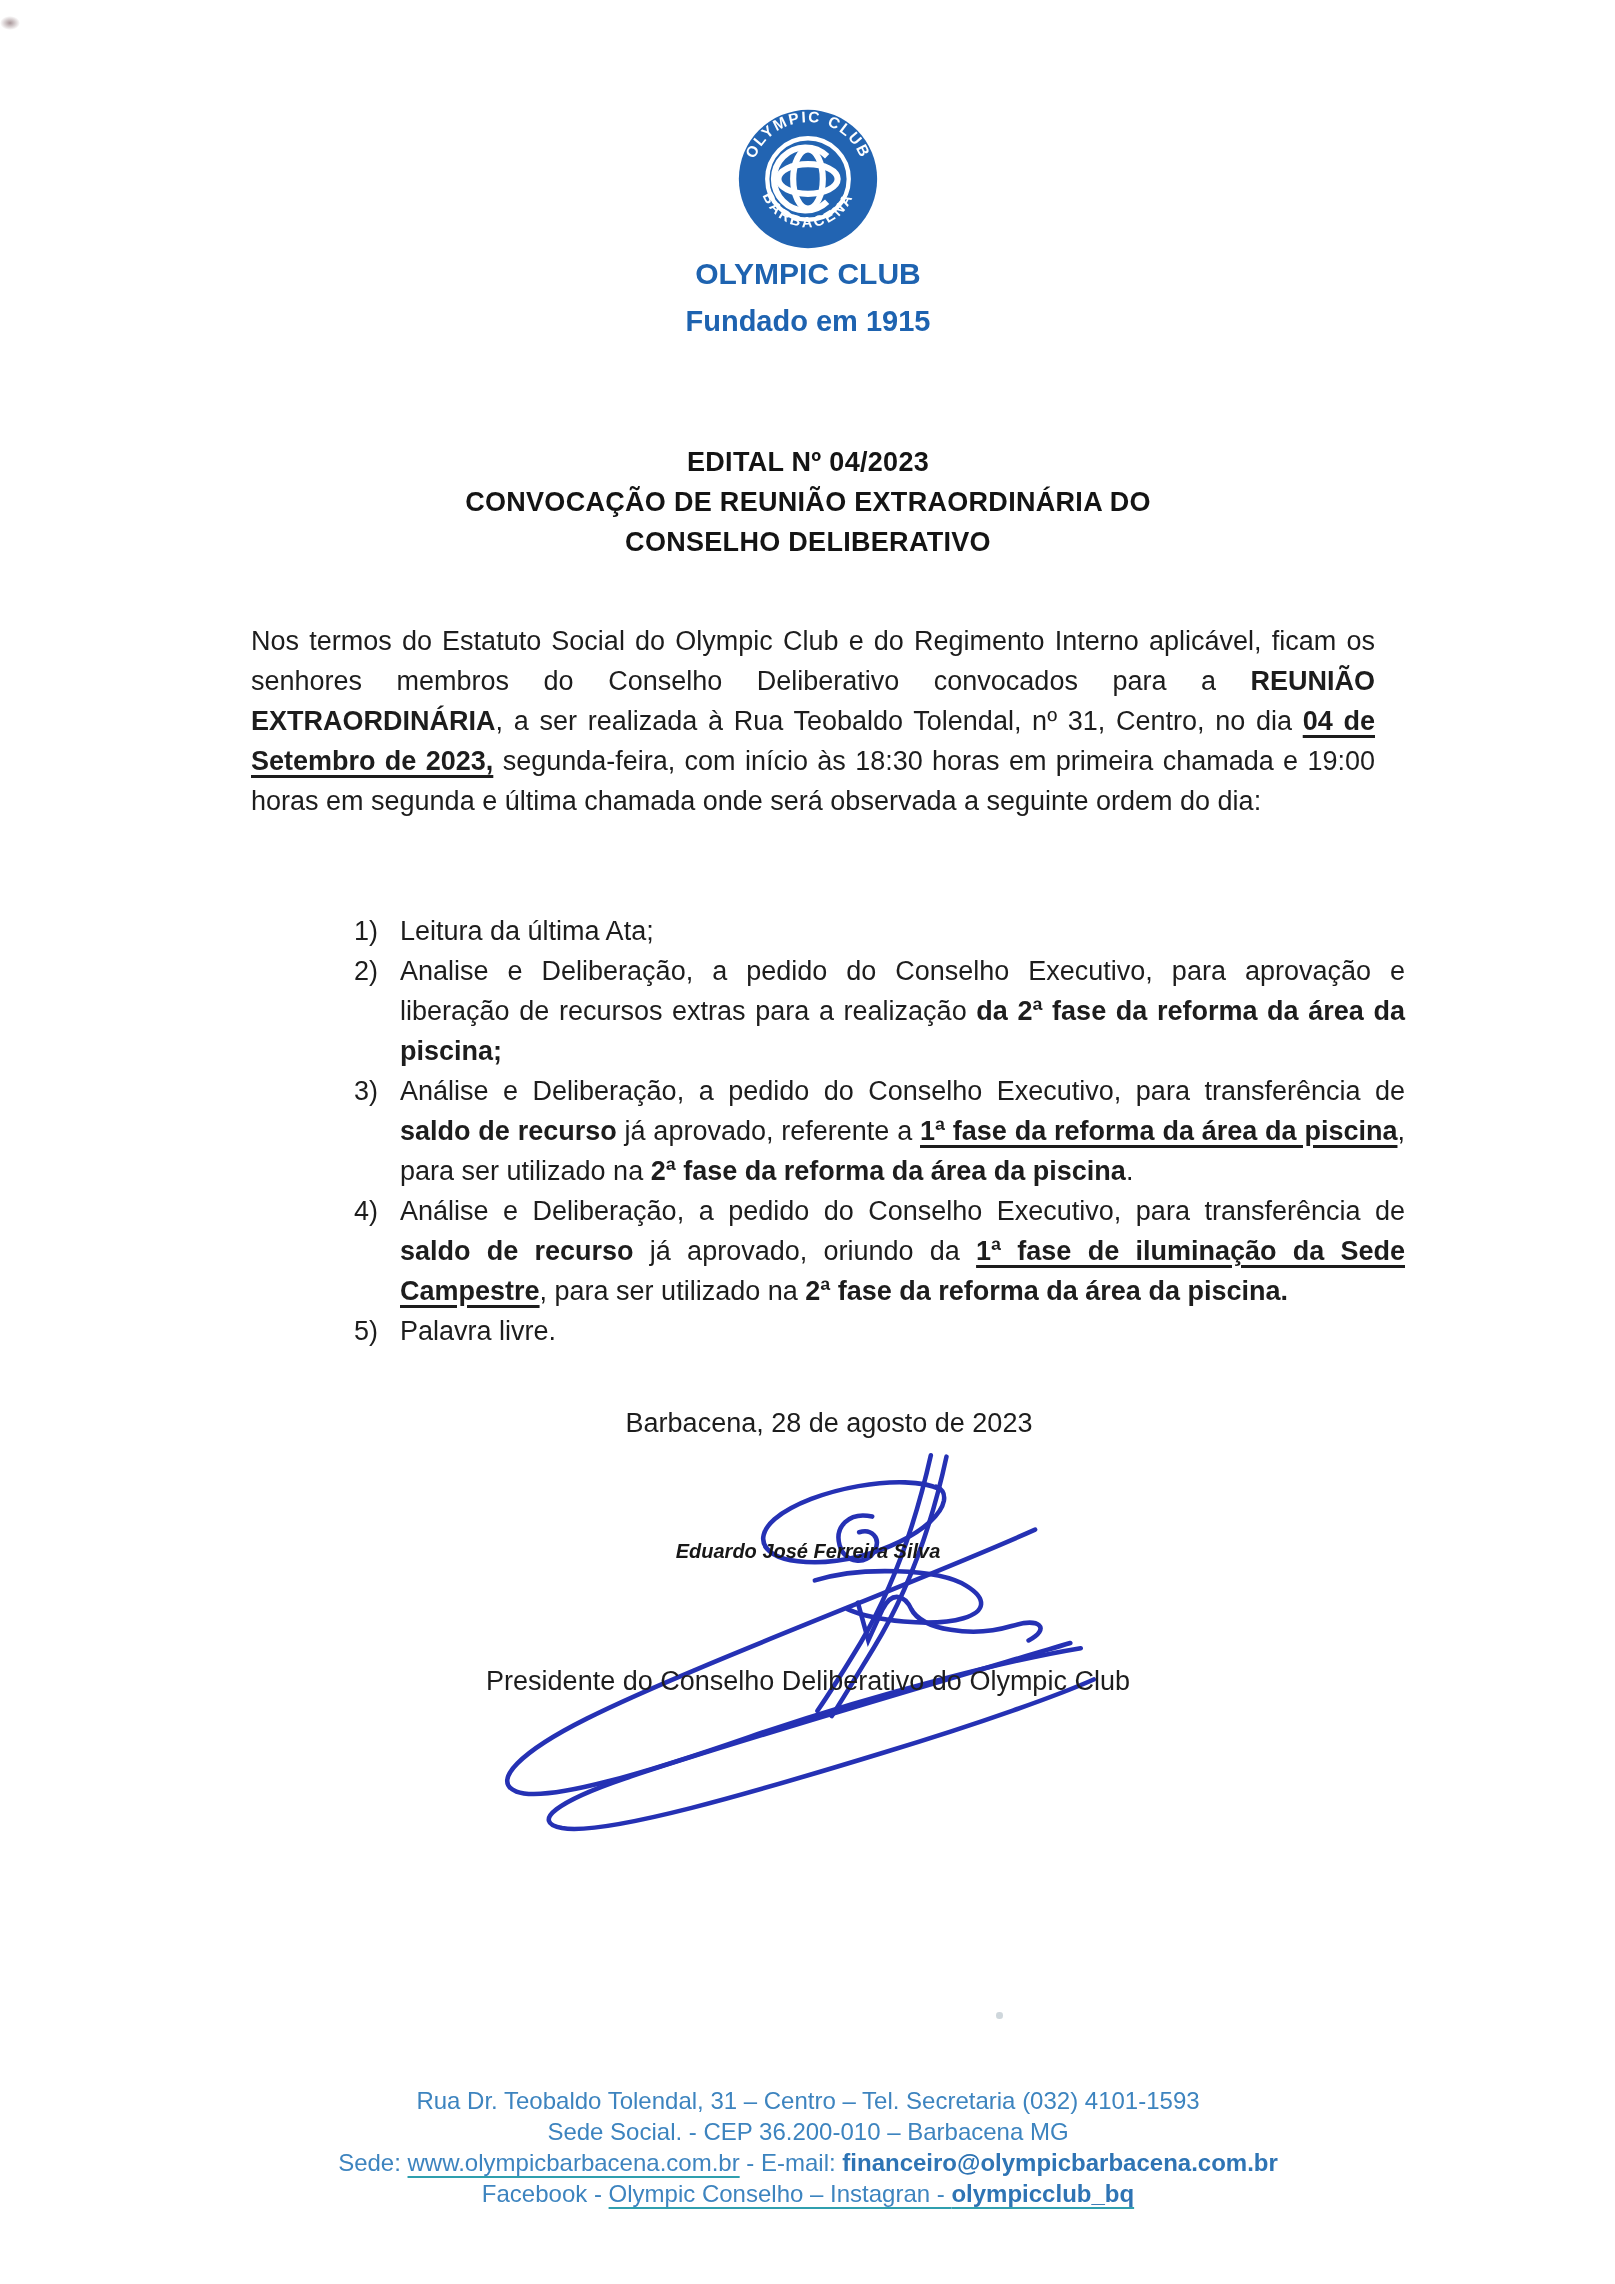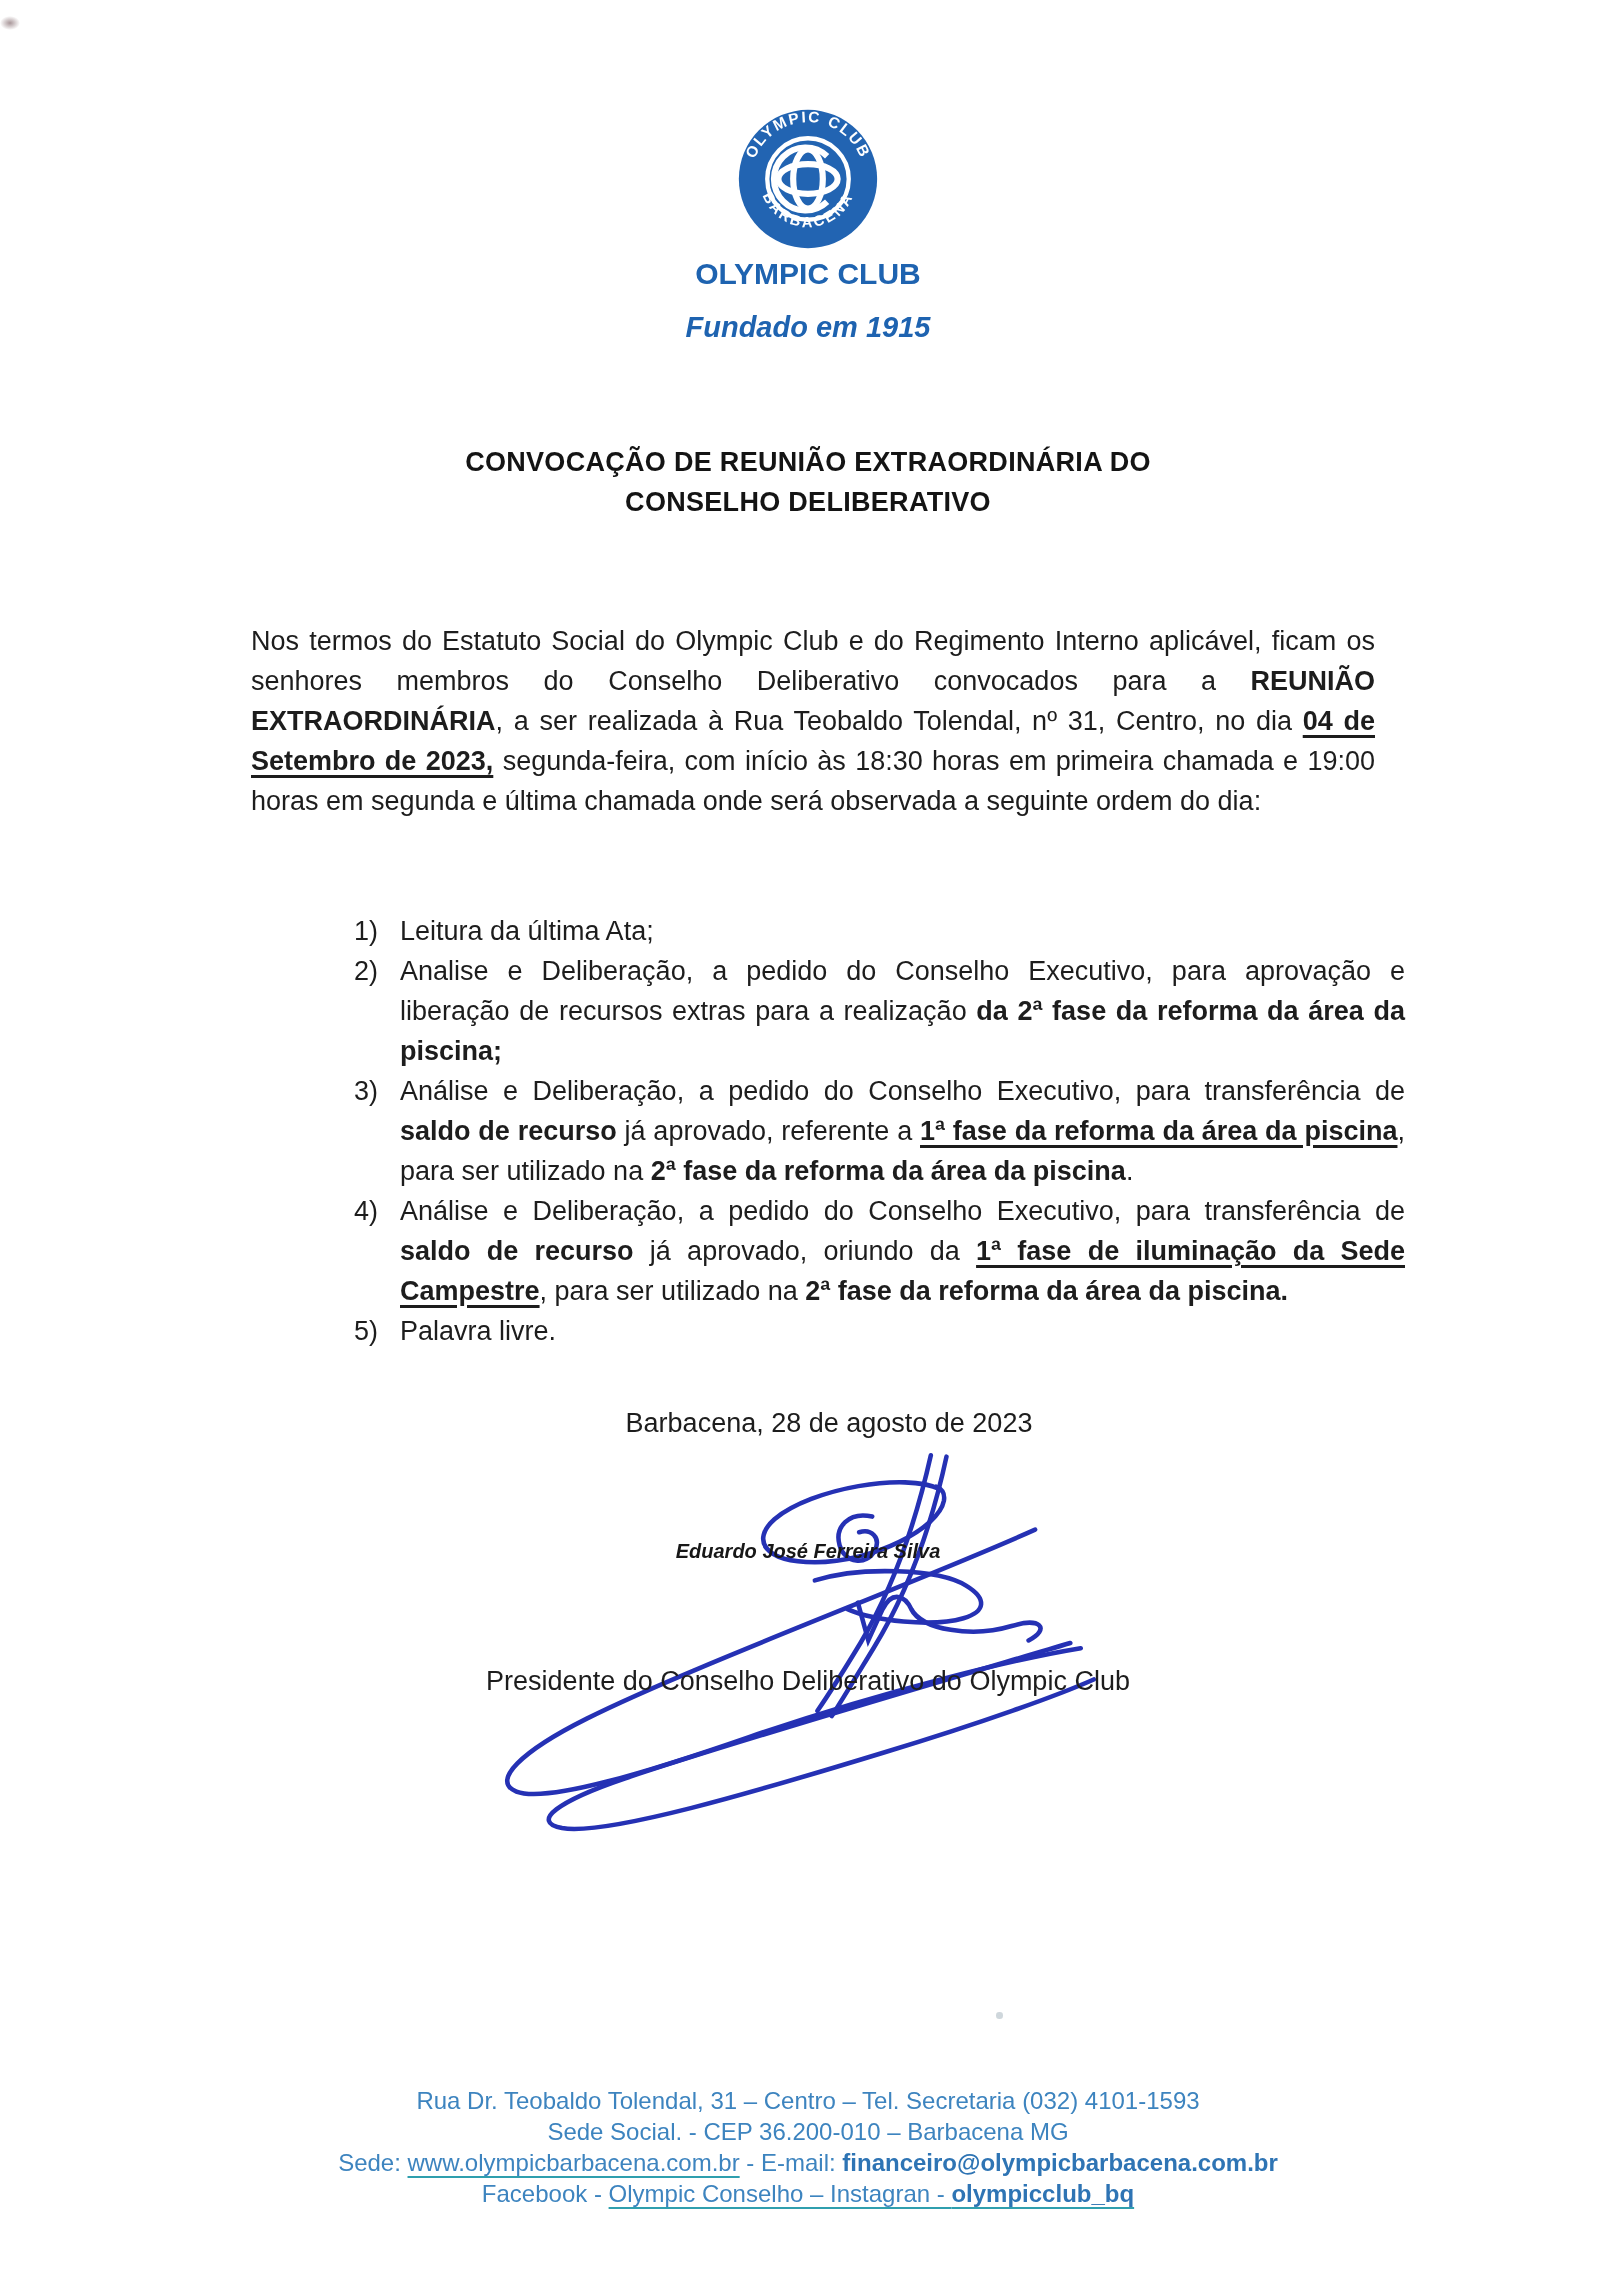--- a/index.html
+++ b/index.html
@@ -14,21 +14,21 @@
   
   .speck{position:absolute;border-radius:50%;pointer-events:none;}
   .speck.s1{left:0;top:15.6px;width:19.6px;height:14.3px;background:radial-gradient(closest-side,#7a5f63,rgba(255,255,255,0));opacity:.65;}
   .speck.s2{left:996px;top:2012px;width:6.5px;height:6.5px;background:#9fb0ba;opacity:.5;}
 
   
   .letterhead{position:absolute;top:108px;left:0;right:0;text-align:center;}
   .logo{display:block;margin:0 auto;width:142px;height:142px;}
   .logo .ringtext{fill:#ffffff;font-family:"Liberation Sans","DejaVu Sans",sans-serif;font-weight:bold;}
   .club-name{margin-top:6.5px;font-size:30px;font-weight:bold;color:#1e63b0;}
-  .founded{margin-top:20px;font-size:29px;font-weight:bold;color:#1e63b0;font-style:italic;}
+  .founded{margin-top:14px;font-size:29px;font-weight:bold;color:#1e63b0;}
 
   
   .title{position:absolute;top:442px;left:0;right:0;text-align:center;
     font-size:27px;font-weight:bold;line-height:40px;color:#141414;letter-spacing:0.3px;}
 
   
   .intro{position:absolute;top:621px;left:251px;width:1124px;margin:0;
     font-size:27px;line-height:40px;text-align:justify;}
 
   
@@ -80,20 +80,21 @@
       </text>
       <text class="ringtext" font-size="24" letter-spacing="4" text-anchor="middle">
         <textPath href="#arc-bottom" startOffset="50%">BARBACENA</textPath>
       </text>
     </svg>
     <div class="club-name">OLYMPIC CLUB</div>
     <div class="founded">Fundado em 1915</div>
   </header>
 
   <div class="title">
+    <div>EDITAL Nº 04/2023</div>
     <div>CONVOCAÇÃO DE REUNIÃO EXTRAORDINÁRIA DO</div>
     <div>CONSELHO DELIBERATIVO</div>
   </div>
 
   <p class="intro"><span>Nos termos do Estatuto Social do Olympic Club e do Regimento Interno aplicável, ficam os senhores membros do Conselho Deliberativo convocados para a </span><span class="b">REUNIÃO EXTRAORDINÁRIA</span><span>, a ser realizada à Rua Teobaldo Tolendal, nº 31, Centro, no dia </span><span class="b u">04 de Setembro de 2023,</span><span> segunda-feira, com início às 18:30 horas em primeira chamada e 19:00 horas em segunda e última chamada onde será observada a seguinte ordem do dia:</span></p>
 
   <ol class="agenda">
     <li>
       <span class="num">1)</span>
       <span class="txt"><span>Leitura da última Ata;</span></span>

